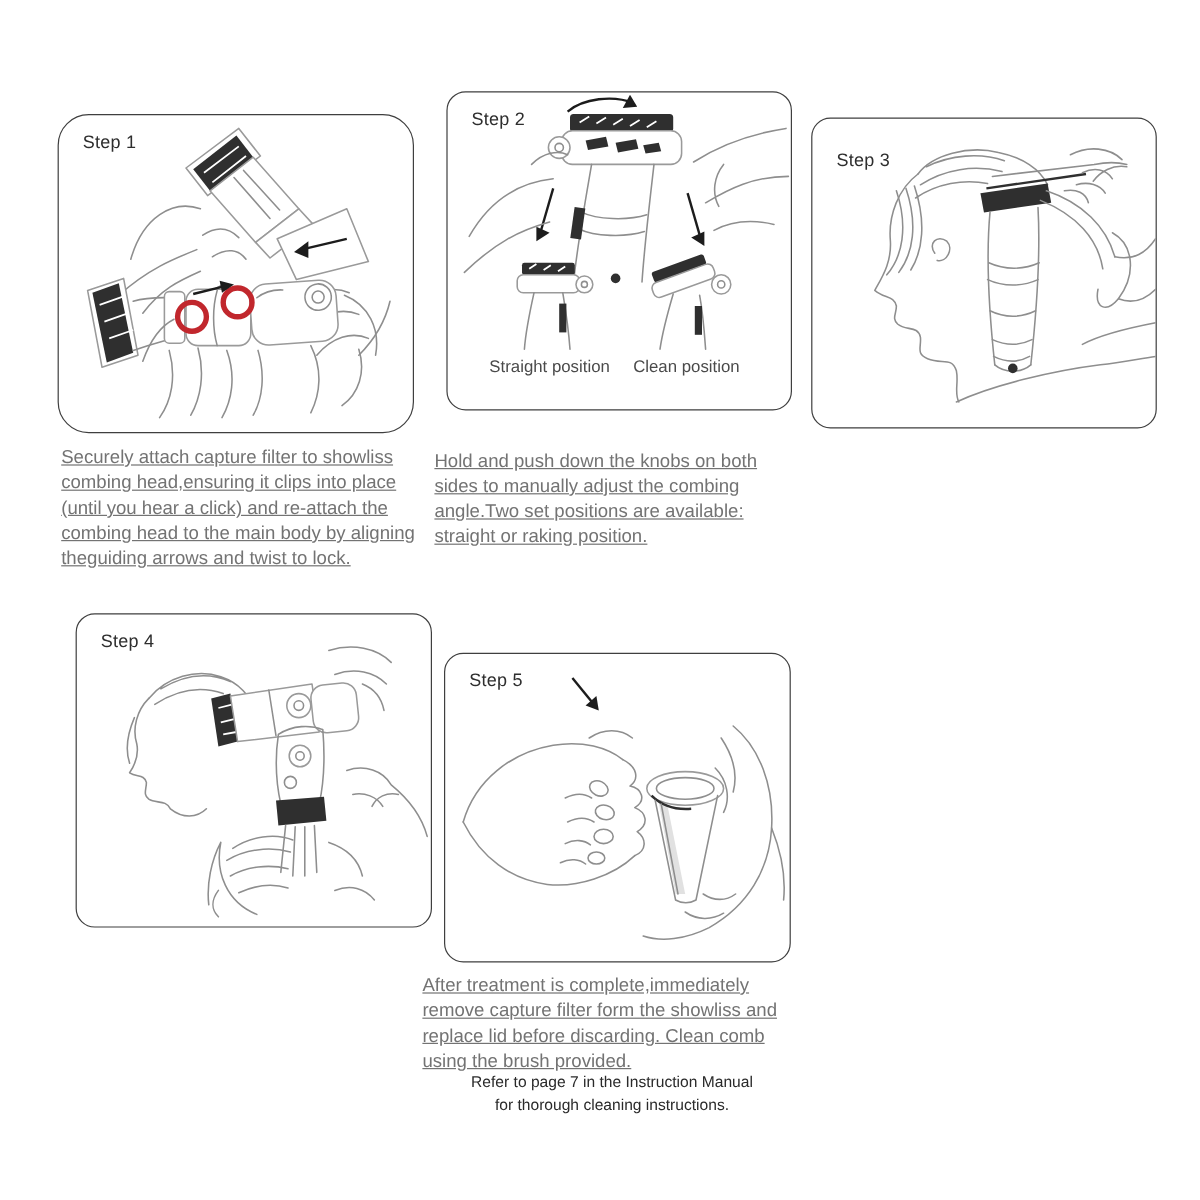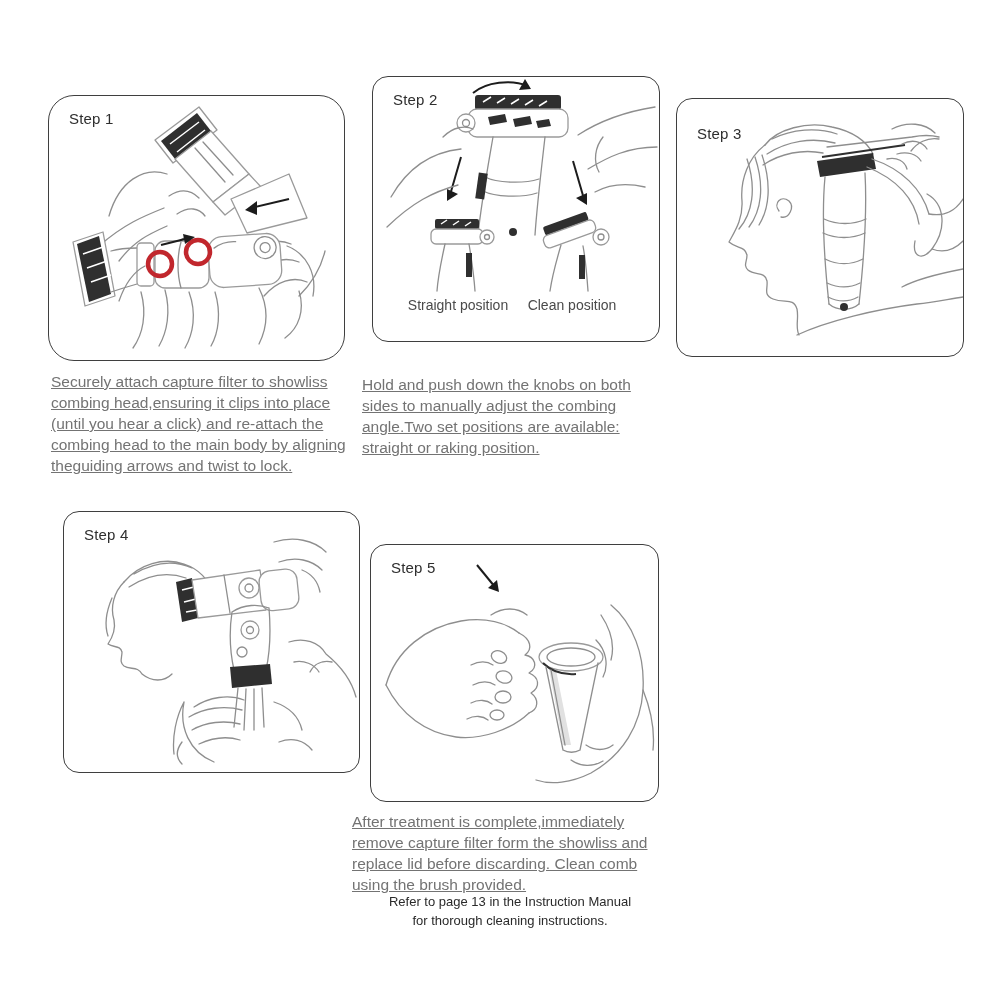--- a/index.html
+++ b/index.html
@@ -199,16 +199,16 @@
 combing head to the main body by aligning
 theguiding arrows and twist to lock.</div>
   <div class="caption" style="left:362px;top:374px;width:292px;">Hold and push down the knobs on both
 sides to manually adjust the combing
 angle.Two set positions are available:
 straight or raking position.</div>
   <div class="caption" style="left:352px;top:811px;width:302px;">After treatment is complete,immediately
 remove capture filter form the showliss and
 replace lid before discarding. Clean comb
 using the brush provided.</div>
-  <div class="note" style="left:376px;top:892px;width:268px;">Refer to page 13 in the Instruction Manual
+  <div class="note" style="left:376px;top:892px;width:268px;">Refer to page 7 in the Instruction Manual
 for thorough cleaning instructions.</div>
 
 </div>
 
 </body></html>

